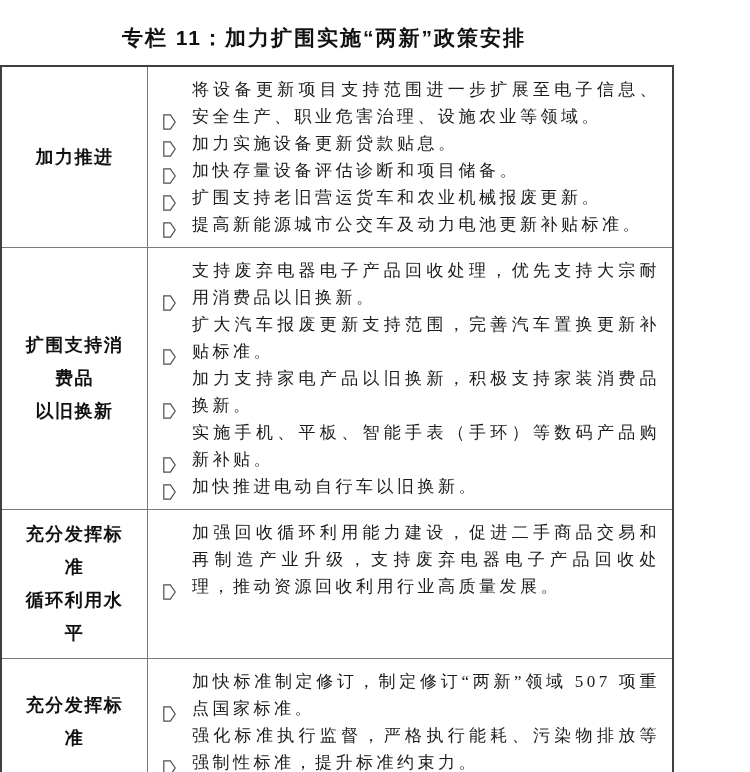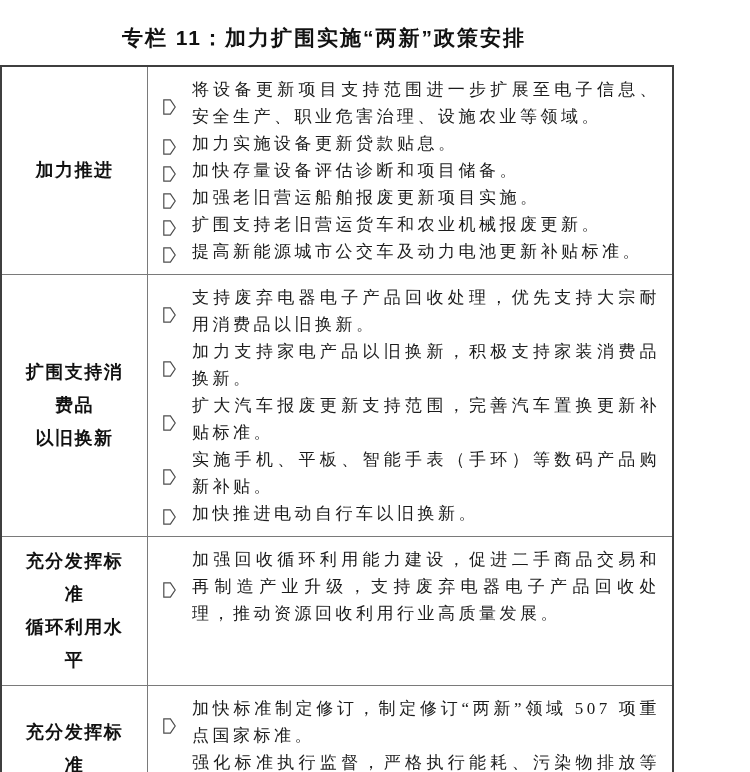--- a/index.html
+++ b/index.html
@@ -61,21 +61,21 @@
     padding: 8px 17px;
     box-sizing: border-box;
   }
   .row-content {
     flex: 1 1 auto;
     padding: 9px 12px 9px 0;
     box-sizing: border-box;
   }
   .bullet-item {
     display: flex;
-    align-items: center;
+    align-items: flex-end;
   }
   .bullet-icon-wrap {
     flex: 0 0 auto;
     margin: 7px 16px 0 15px;
     line-height: 0;
   }
   .bullet-text {
     flex: 1 1 auto;
     font-size: 17px;
     line-height: 27px;
@@ -118,28 +118,20 @@
 
     <div class="bullet-item">
       <span class="bullet-icon-wrap">
         <svg width="13" height="16" viewBox="0 0 13 16" aria-hidden="true">
           <polygon points="0.8,0.8 7.4,0.8 12.2,8 7.4,15.2 0.8,15.2" fill="#ffffff" stroke="#4d4d4d" stroke-width="1.2" stroke-linejoin="miter"></polygon>
         </svg>
       </span>
       <span class="bullet-text">加快存量设备评估诊断和项目储备。</span>
     </div>
 
-    <div class="bullet-item">
-      <span class="bullet-icon-wrap">
-        <svg width="13" height="16" viewBox="0 0 13 16" aria-hidden="true">
-          <polygon points="0.8,0.8 7.4,0.8 12.2,8 7.4,15.2 0.8,15.2" fill="#ffffff" stroke="#4d4d4d" stroke-width="1.2" stroke-linejoin="miter"></polygon>
-        </svg>
-      </span>
-      <span class="bullet-text">加强老旧营运船舶报废更新项目实施。</span>
-    </div>
 
     <div class="bullet-item">
       <span class="bullet-icon-wrap">
         <svg width="13" height="16" viewBox="0 0 13 16" aria-hidden="true">
           <polygon points="0.8,0.8 7.4,0.8 12.2,8 7.4,15.2 0.8,15.2" fill="#ffffff" stroke="#4d4d4d" stroke-width="1.2" stroke-linejoin="miter"></polygon>
         </svg>
       </span>
       <span class="bullet-text">扩围支持老旧营运货车和农业机械报废更新。</span>
     </div>
 
@@ -168,30 +160,30 @@
       </span>
       <span class="bullet-text">支持废弃电器电子产品回收处理，优先支持大宗耐用消费品以旧换新。</span>
     </div>
 
     <div class="bullet-item">
       <span class="bullet-icon-wrap">
         <svg width="13" height="16" viewBox="0 0 13 16" aria-hidden="true">
           <polygon points="0.8,0.8 7.4,0.8 12.2,8 7.4,15.2 0.8,15.2" fill="#ffffff" stroke="#4d4d4d" stroke-width="1.2" stroke-linejoin="miter"></polygon>
         </svg>
       </span>
+      <span class="bullet-text">扩大汽车报废更新支持范围，完善汽车置换更新补贴标准。</span>
+    </div>
+
+    <div class="bullet-item">
+      <span class="bullet-icon-wrap">
+        <svg width="13" height="16" viewBox="0 0 13 16" aria-hidden="true">
+          <polygon points="0.8,0.8 7.4,0.8 12.2,8 7.4,15.2 0.8,15.2" fill="#ffffff" stroke="#4d4d4d" stroke-width="1.2" stroke-linejoin="miter"></polygon>
+        </svg>
+      </span>
       <span class="bullet-text">加力支持家电产品以旧换新，积极支持家装消费品换新。</span>
-    </div>
-
-    <div class="bullet-item">
-      <span class="bullet-icon-wrap">
-        <svg width="13" height="16" viewBox="0 0 13 16" aria-hidden="true">
-          <polygon points="0.8,0.8 7.4,0.8 12.2,8 7.4,15.2 0.8,15.2" fill="#ffffff" stroke="#4d4d4d" stroke-width="1.2" stroke-linejoin="miter"></polygon>
-        </svg>
-      </span>
-      <span class="bullet-text">扩大汽车报废更新支持范围，完善汽车置换更新补贴标准。</span>
     </div>
 
     <div class="bullet-item">
       <span class="bullet-icon-wrap">
         <svg width="13" height="16" viewBox="0 0 13 16" aria-hidden="true">
           <polygon points="0.8,0.8 7.4,0.8 12.2,8 7.4,15.2 0.8,15.2" fill="#ffffff" stroke="#4d4d4d" stroke-width="1.2" stroke-linejoin="miter"></polygon>
         </svg>
       </span>
       <span class="bullet-text">实施手机、平板、智能手表（手环）等数码产品购新补贴。</span>
     </div>

